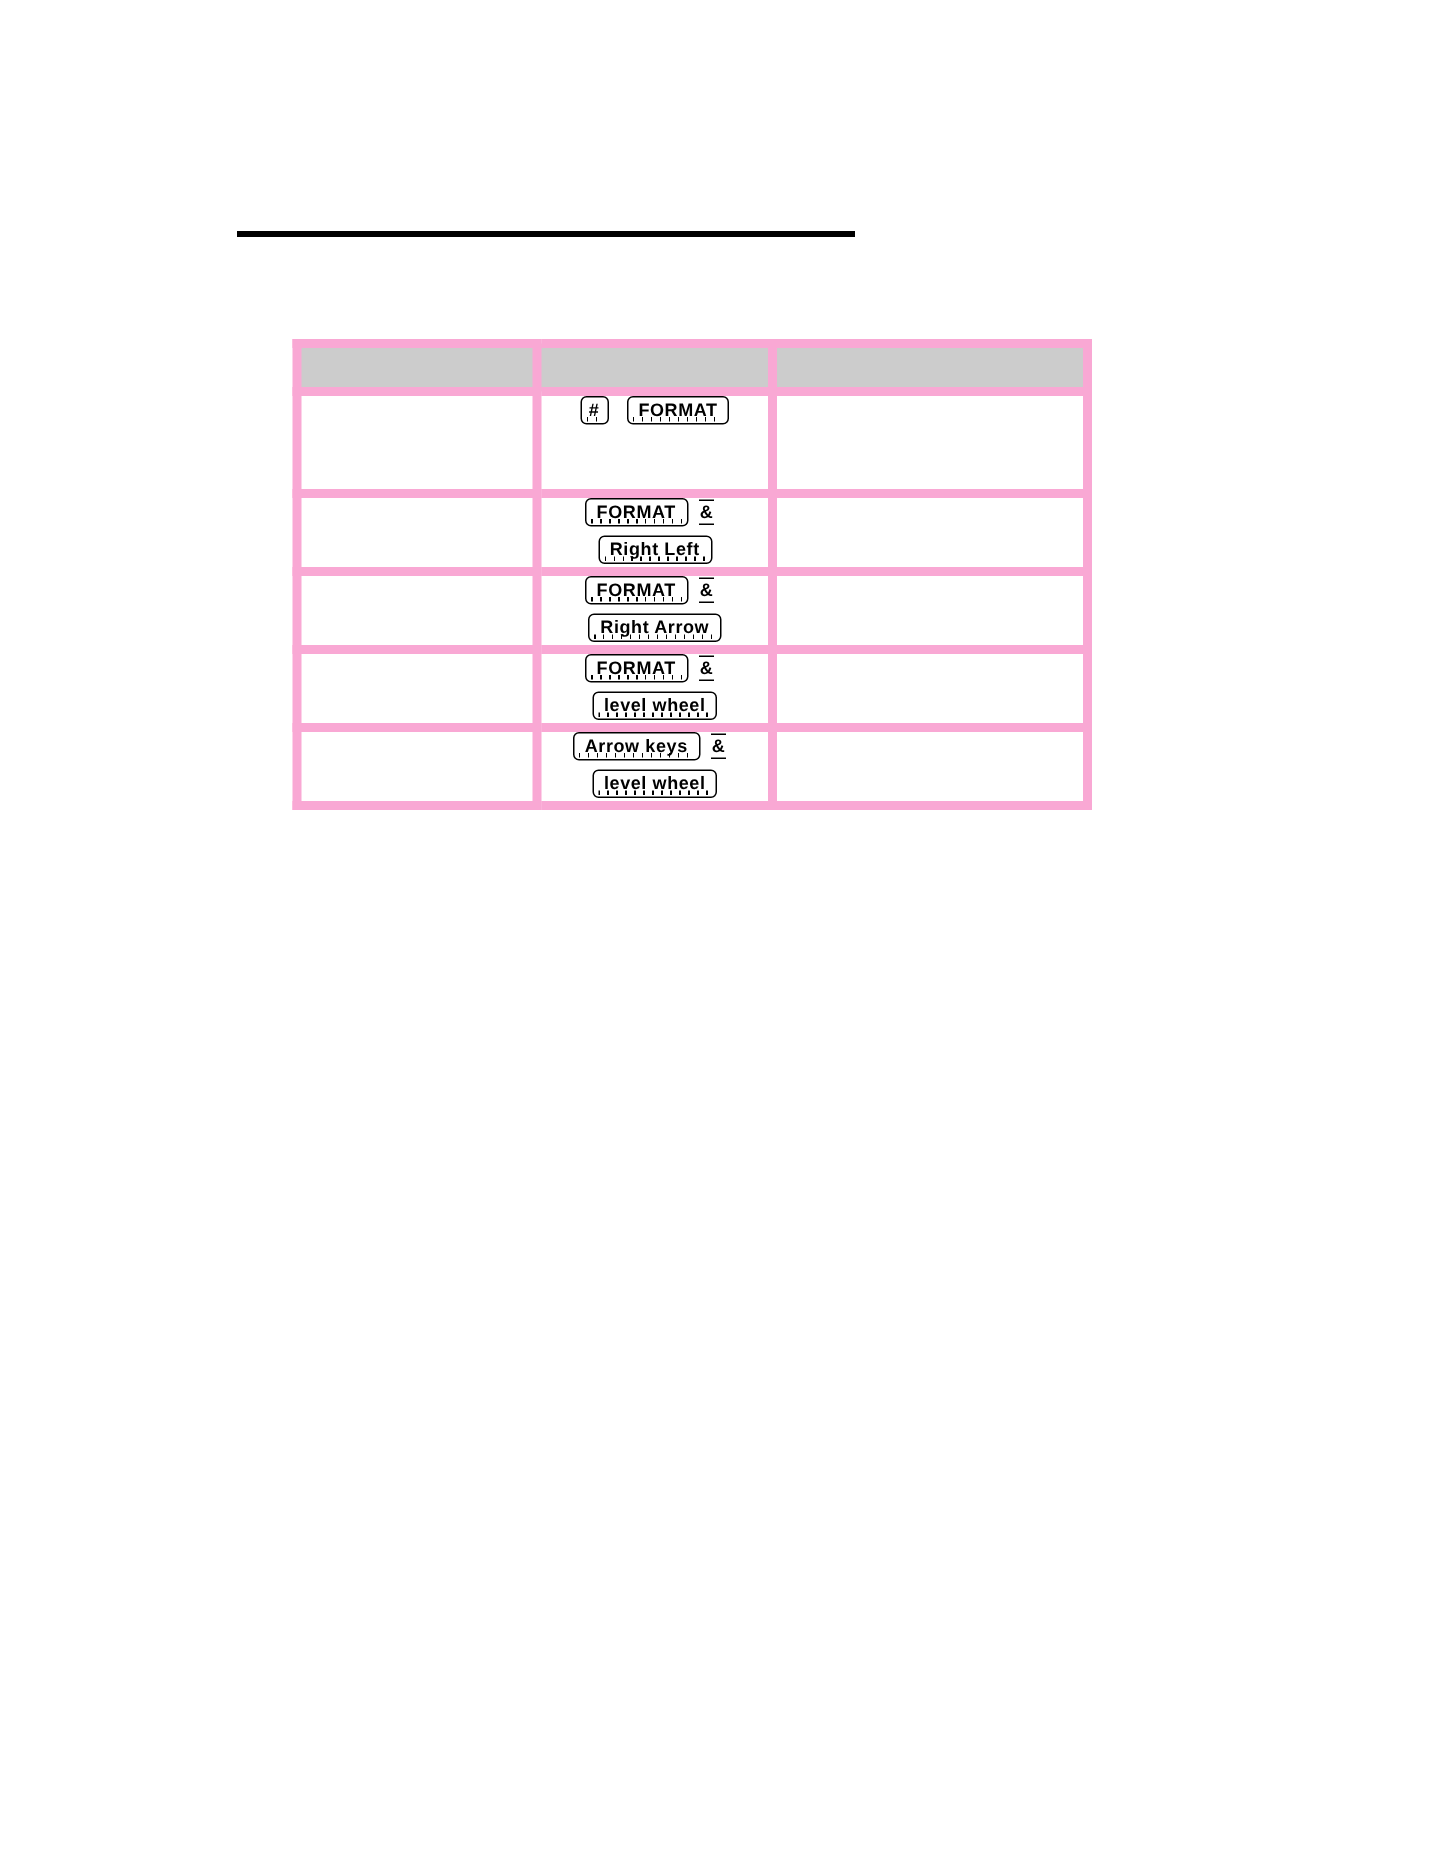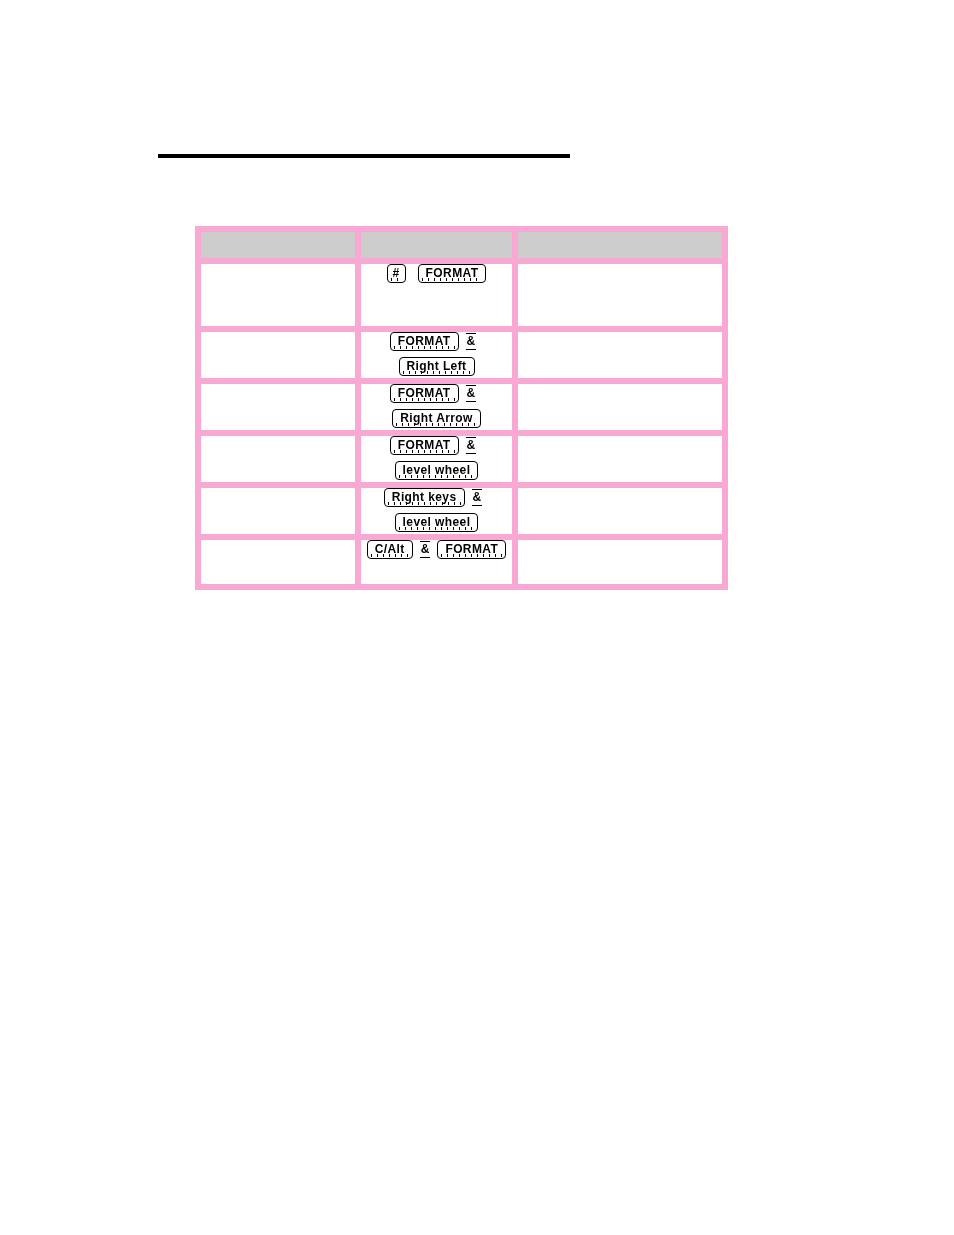--- a/index.html
+++ b/index.html
@@ -205,32 +205,21 @@
         </td>
         <td>
           <span class="note-label"></span>
         </td>
       </tr>
       <tr class="row-double">
         <td>
           <span class="action-label"></span>
         </td>
         <td class="keycell">
-          <span class="keyline"><span class="key">Right keys</span><span class="amp">&amp;</span></span>
+          <span class="keyline"><span class="key">Arrow keys</span><span class="amp">&amp;</span></span>
           <span class="keyline"><span class="key">level wheel</span></span>
-        </td>
-        <td>
-          <span class="note-label"></span>
-        </td>
-      </tr>
-      <tr class="row-single">
-        <td>
-          <span class="action-label"></span>
-        </td>
-        <td class="keycell">
-          <span class="keyline"><span class="key">C/Alt</span><span class="amp">&amp;</span><span class="key">FORMAT</span></span>
         </td>
         <td>
           <span class="note-label"></span>
         </td>
       </tr>
     </tbody>
 </table>
 
 </body></html>

